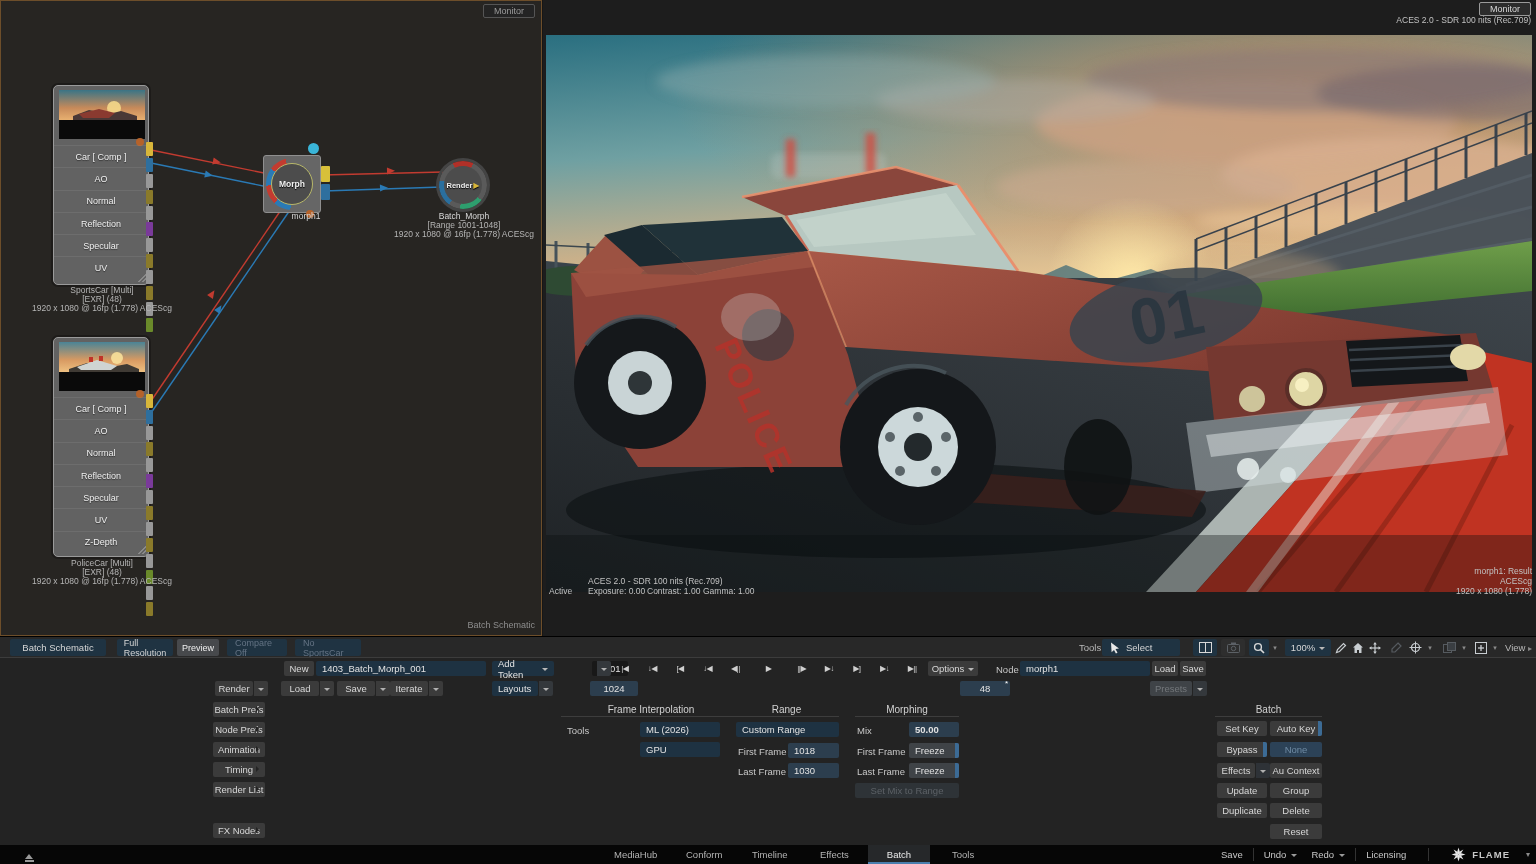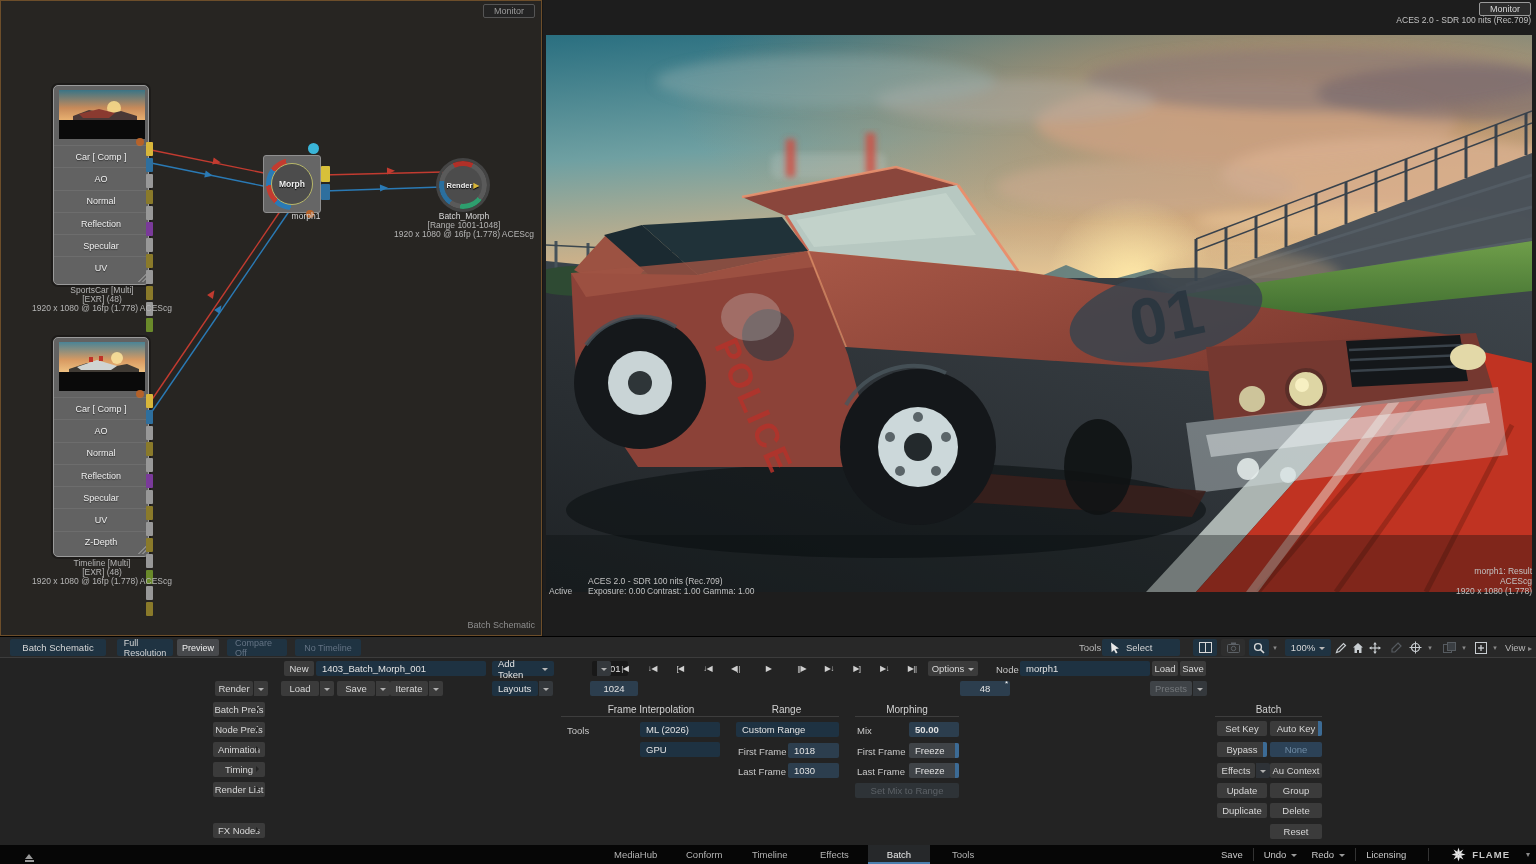--- a/index.html
+++ b/index.html
@@ -212,21 +212,21 @@
           <div class="chip" style="background:#989898;"></div>
             <div class="chip" style="background:#8a7a2a;"></div>
           <div class="chip" style="background:#989898;"></div>
             <div class="chip" style="background:#6a8a2a;"></div>
           <div class="chip" style="background:#989898;"></div>
             <div class="chip" style="background:#8a7a2a;"></div>
         </div>
         <div class="resize-corner"></div>
       </div>
       <div class="node-caption" style="left:20px;top:558px;width:162px;">
-        <div>Timeline [Multi]</div>
+        <div>PoliceCar [Multi]</div>
         <div>[EXR] (48)</div>
         <div>1920 x 1080 @ 16fp (1.778)  ACEScg</div>
       </div>
 
       <div class="roundwrap" style="left:262px;top:154px;width:60px;height:60px;">
         <div class="morph-body" style="left:0;top:0;"></div>
         <div class="tab" style="right:-7px;top:11px;background:#d8c03a;"></div>
         <div class="tab" style="right:-7px;top:29px;background:#2e6f9e;"></div>
         <div class="ring" style="left:3px;top:3px;width:52px;height:52px;background:conic-gradient(from 0deg, rgba(0,0,0,0) 0 51%, #2a7ab5 51% 62%, #c23b30 62% 74%, #2a7ab5 74% 85%, #c23b30 85% 96%, rgba(0,0,0,0) 96%);"></div>
         <div class="ring-inner" style="left:8px;top:8px;width:42px;height:42px;border:1px solid #b8b86a;">Morph</div>
@@ -436,21 +436,21 @@
       <div class="small-info" style="position:absolute;right:4px;top:576px;font-size:8.5px;text-align:right;">ACEScg</div>
       <div class="small-info" style="position:absolute;right:4px;top:586px;font-size:8.5px;text-align:right;">1920 x 1080 (1.778)</div>
     </div>
   </div>
 
   <div id="viewbar">
     <div class="vb-btn" style="left:10px;width:96px;">Batch Schematic</div>
     <div class="vb-btn" style="left:117px;width:56px;font-size:9px;">Full Resolution</div>
     <div class="vb-btn gray" style="left:177px;width:42px;font-size:9px;">Preview</div>
     <div class="vb-btn dimtxt" style="left:227px;width:60px;font-size:9px;">Compare Off</div>
-    <div class="vb-btn dimtxt" style="left:295px;width:66px;font-size:9px;">No Timeline</div>
+    <div class="vb-btn dimtxt" style="left:295px;width:66px;font-size:9px;">No SportsCar</div>
 
     <div class="vb-label" style="left:1079px;">Tools</div>
     <div class="vb-btn" style="left:1102px;width:78px;justify-content:flex-start;gap:6px;">
       <svg width="10" height="12" viewBox="0 0 10 12">
           <path d="M1,0.5 L9,6.5 L5.5,7 L7.5,10.8 L5.9,11.6 L4,7.9 L1.6,10.2 Z" fill="#e8e8e8"></path>
         </svg>
       <span>Select</span>
     </div>
     <div class="icon-btn bluebg" style="left:1193px;">
       <svg width="13" height="11" viewBox="0 0 13 11">

